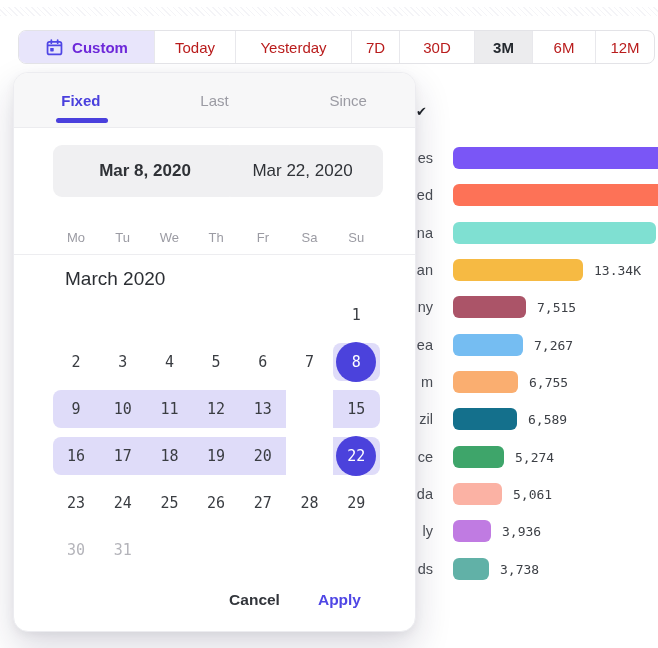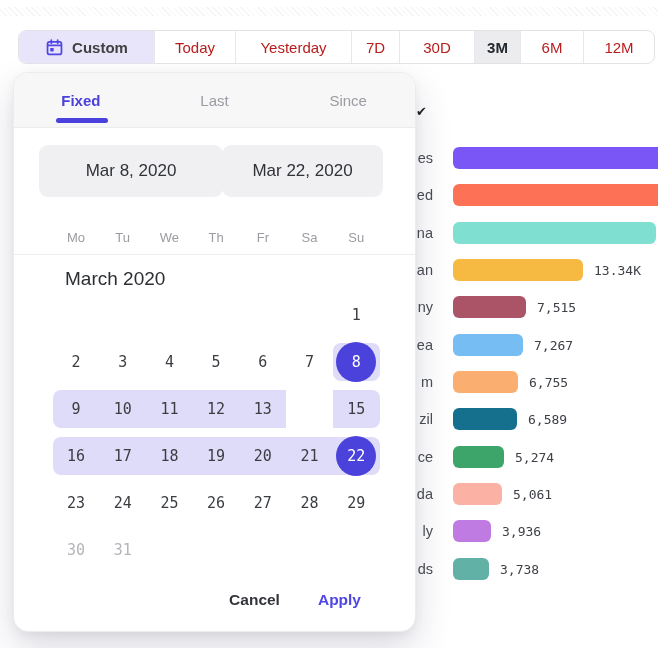--- a/index.html
+++ b/index.html
@@ -14,26 +14,26 @@
     background:repeating-linear-gradient(45deg,#ebebf1 0 1px,transparent 1px 4px);
     opacity:.55;}
 
   
   .seg-control{position:absolute;left:18px;top:30px;width:637px;height:34px;
     display:flex;border:1px solid #e3e3e7;border-radius:8px;overflow:hidden;
     background:#fff;box-sizing:border-box;z-index:3;}
   .seg{display:flex;align-items:center;justify-content:center;gap:8px;
     font-size:15px;font-weight:500;color:#b91c1c;cursor:pointer;box-sizing:border-box;}
   .seg + .seg{border-left:1px solid #e8e8ec;}
-  .seg:nth-child(1){width:135px;background:#e8e5fb;color:#404040;font-weight:600;}
+  .seg:nth-child(1){width:135px;background:#e8e5fb;color:#6d28d9;font-weight:600;}
   .seg:nth-child(2){width:81px;}
   .seg:nth-child(3){width:116px;}
   .seg:nth-child(4){width:48px;}
   .seg:nth-child(5){width:75px;}
-  .seg:nth-child(6){width:46px;background:#ececee;color:#24292f;font-weight:600;}
+  .seg:nth-child(6){width:58px;background:#ececee;color:#24292f;font-weight:600;}
   .seg:nth-child(7){width:63px;}
   .seg:nth-child(8){flex:1;}
   .cal-ic{width:19px;height:19px;display:block;}
 
   
   .chart-layer{position:absolute;inset:0;z-index:1;}
   .crow{position:absolute;left:0;right:0;height:36px;}
   .frag{position:absolute;right:225px;top:50%;transform:translateY(-50%);
     font-size:14.5px;color:#4b4f55;}
   .bar{position:absolute;left:453px;top:7px;height:22px;border-radius:6px;}
@@ -50,21 +50,21 @@
     background:#f7f7f8;border-bottom:1px solid #ececef;border-radius:14px 14px 0 0;
     display:flex;}
   .tab{flex:1;display:flex;align-items:center;justify-content:center;
     font-size:15px;font-weight:500;color:#9b9ba3;cursor:pointer;position:relative;}
   .tab.active{color:#4a40dd;font-weight:600;}
   .tab-underline{position:absolute;left:42px;top:45px;width:52px;height:5px;
     border-radius:3px;background:#4a40dd;}
   .date-box{position:absolute;top:72px;height:52px;background:#f0f0f2;border-radius:9px;
     display:flex;align-items:center;justify-content:center;
     font-size:17px;color:#2f3237;cursor:pointer;}
-  .date-from{left:25px;width:184px;}
+  .date-from{left:39px;width:184px;font-weight:bold;}
   .date-to{left:208px;width:161px;}
 
   .weekday-row{position:absolute;left:0;top:150px;right:0;height:30px;}
   .wd{position:absolute;width:46.71px;text-align:center;line-height:30px;
     font-size:13px;color:#9b9ba3;}
   .wk-divider{position:absolute;left:0;right:0;top:181px;height:1px;background:#ededf0;}
   .month-title{position:absolute;left:51px;top:195px;font-size:19px;color:#2b2e33;}
 
   .calendar-grid{position:absolute;left:0;top:0;right:0;bottom:0;}
   .cal-cell{position:absolute;width:46.71px;height:47px;
@@ -249,23 +249,20 @@
       </div>
       <div class="cal-cell r-mid" style="left: 132.07px; top: 359.5px;">
         <span class="num">18</span>
       </div>
       <div class="cal-cell r-mid" style="left: 178.78px; top: 359.5px;">
         <span class="num">19</span>
       </div>
       <div class="cal-cell r-mid" style="left: 225.49px; top: 359.5px;">
         <span class="num">20</span>
       </div>
-      <div class="cal-cell r-mid" style="left: 272.2px; top: 359.5px;">
-        <span class="num">21</span>
-      </div>
       <div class="cal-cell r-end sel" style="left: 318.91px; top: 359.5px;">
         <span class="num">22</span>
       </div>
       <div class="cal-cell" style="left: 38.65px; top: 406.5px;">
         <span class="num">23</span>
       </div>
       <div class="cal-cell" style="left: 85.36px; top: 406.5px;">
         <span class="num">24</span>
       </div>
       <div class="cal-cell" style="left: 132.07px; top: 406.5px;">

